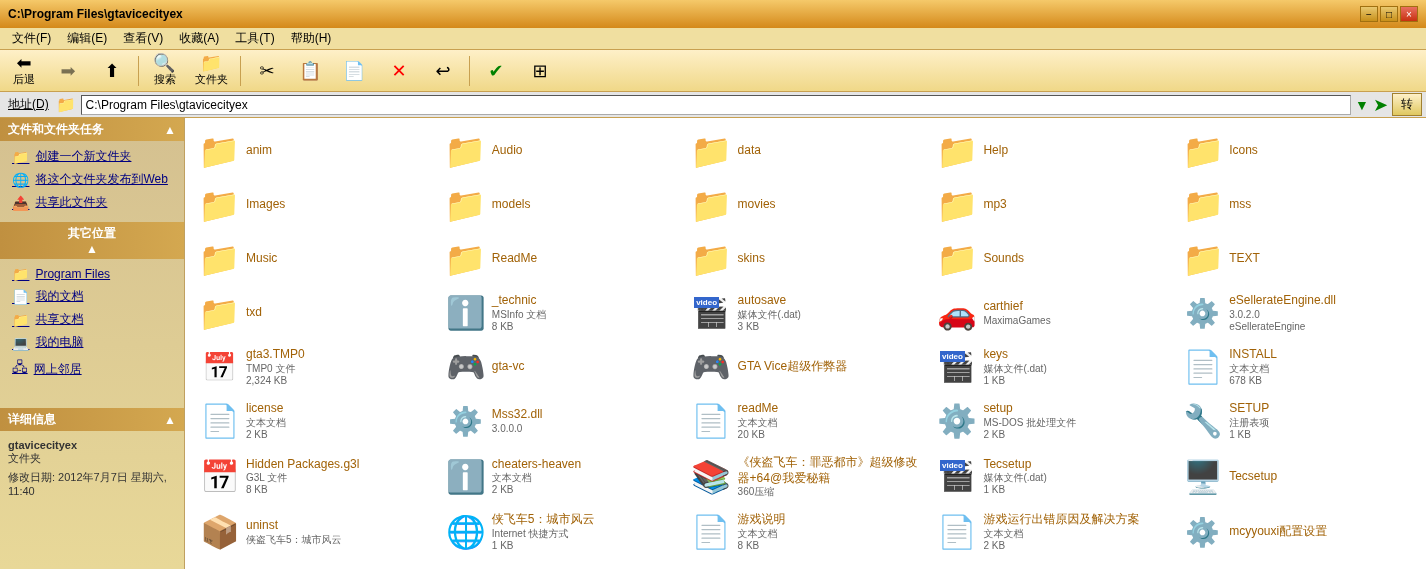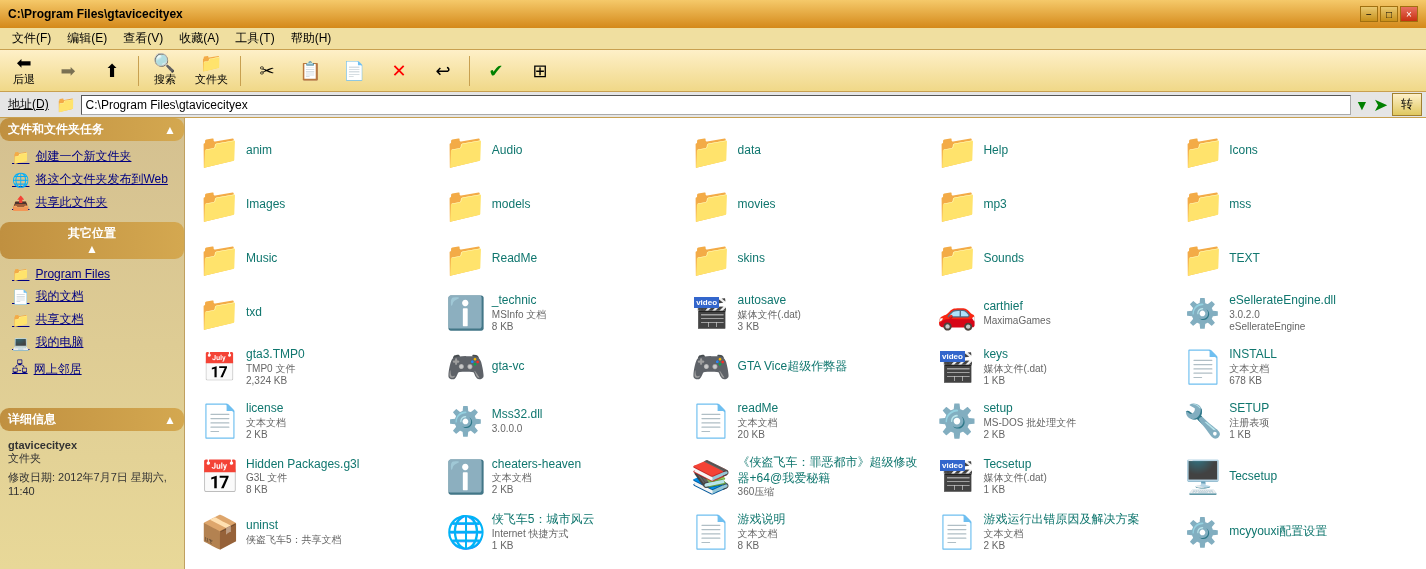--- a/index.html
+++ b/index.html
@@ -108,21 +108,20 @@
     .sidebar-section-header {
       background: linear-gradient(to right, #c09040, #d4a850);
       color: #fff;
       padding: 3px 8px;
       font-size: 12px;
       font-weight: bold;
       display: flex;
       justify-content: space-between;
       align-items: center;
       margin-bottom: 4px;
-      border-radius: 9px;
     }
     .sidebar-item {
       display: flex;
       align-items: center;
       gap: 6px;
       padding: 3px 12px;
       cursor: pointer;
       font-size: 12px;
       color: #000080;
       text-decoration: underline;
@@ -148,21 +147,21 @@
       display: flex;
       align-items: center;
       gap: 6px;
       padding: 4px 6px;
       cursor: pointer;
       border: 1px solid transparent;
       min-height: 48px;
     }
     .file-icon { width: 40px; height: 40px; flex-shrink: 0; display: flex; align-items: center; justify-content: center; font-size: 32px; }
     .file-info { display: flex; flex-direction: column; }
-    .file-name { font-size: 12px; color: #0f766e; line-height: 1.3; }
+    .file-name { font-size: 12px; color: #a16207; line-height: 1.3; }
     .file-meta { font-size: 10px; color: #666; line-height: 1.2; }
   </style>
 </head>
 <body>
 
 <div class="titlebar">
   <span class="titlebar-title">C:\Program Files\gtavicecityex</span>
   <div class="titlebar-buttons">
     <div class="titlebar-btn">−</div>
     <div class="titlebar-btn">□</div>
@@ -619,21 +618,21 @@
       <span class="file-name">Tecsetup</span>
 
     </div>
   </div>
         <div class="file-item">
     <div class="file-icon">
             <span style="font-size:32px;">📦</span>
           </div>
     <div class="file-info">
       <span class="file-name">uninst</span>
-      <span class="file-meta">侠盗飞车5：共享文档</span>
+      <span class="file-meta">侠盗飞车5：城市风云</span>
     </div>
   </div>
         <div class="file-item">
     <div class="file-icon">
             <span style="font-size:32px;">🌐</span>
           </div>
     <div class="file-info">
       <span class="file-name">侠飞车5：城市风云</span>
       <span class="file-meta">Internet 快捷方式</span>
             <span class="file-meta">1 KB</span>

